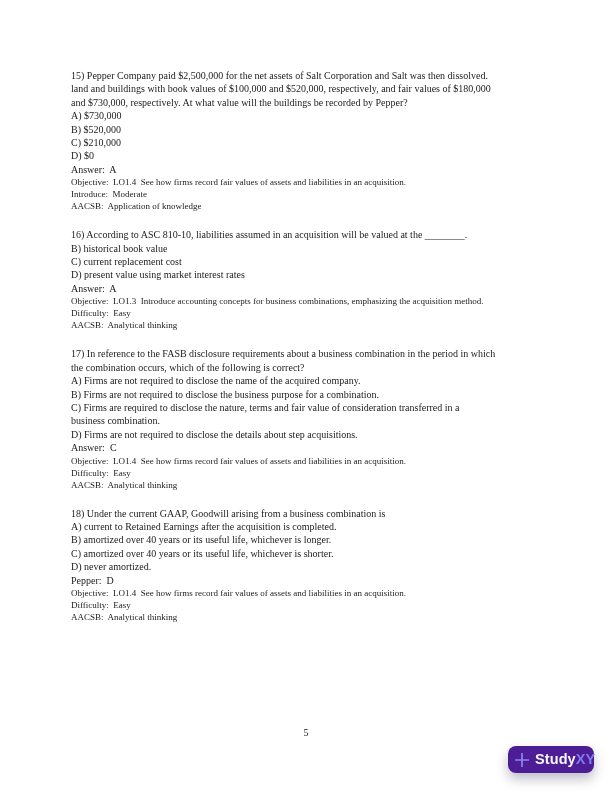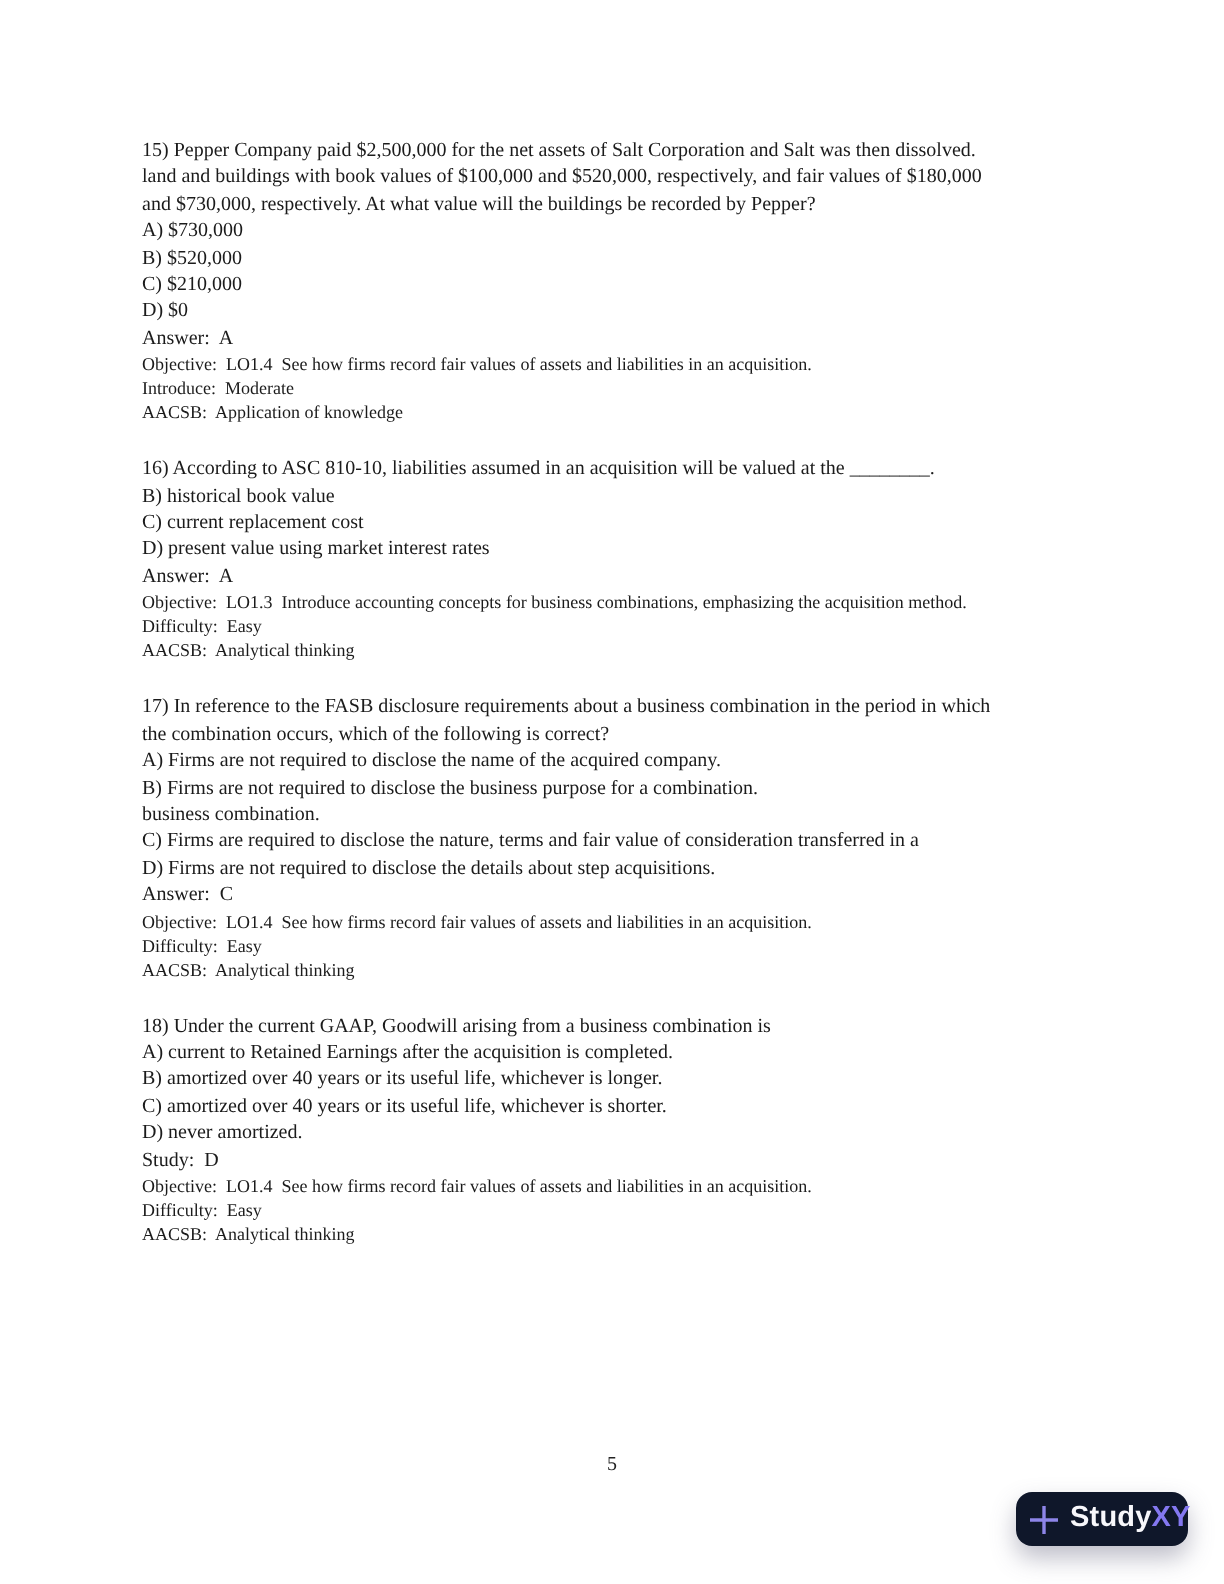--- a/index.html
+++ b/index.html
@@ -104,46 +104,46 @@
       <div class="mline">Objective:  LO1.3  Introduce accounting concepts for business combinations, emphasizing the acquisition method.</div>
       <div class="mline">Difficulty:  Easy</div>
       <div class="mline">AACSB:  Analytical thinking</div>
     </section>
 
     <section class="question">
       <div class="bline">17) In reference to the FASB disclosure requirements about a business combination in the period in which</div>
       <div class="bline">the combination occurs, which of the following is correct?</div>
       <div class="bline">A) Firms are not required to disclose the name of the acquired company.</div>
       <div class="bline">B) Firms are not required to disclose the business purpose for a combination.</div>
+      <div class="bline">C) Firms are required to disclose the nature, terms and fair value of consideration transferred in a</div>
       <div class="bline">business combination.</div>
-      <div class="bline">C) Firms are required to disclose the nature, terms and fair value of consideration transferred in a</div>
       <div class="bline">D) Firms are not required to disclose the details about step acquisitions.</div>
       <div class="bline">Answer:  C</div>
       <div class="mline">Objective:  LO1.4  See how firms record fair values of assets and liabilities in an acquisition.</div>
       <div class="mline">Difficulty:  Easy</div>
       <div class="mline">AACSB:  Analytical thinking</div>
     </section>
 
     <section class="question">
       <div class="bline">18) Under the current GAAP, Goodwill arising from a business combination is</div>
       <div class="bline">A) current to Retained Earnings after the acquisition is completed.</div>
       <div class="bline">B) amortized over 40 years or its useful life, whichever is longer.</div>
       <div class="bline">C) amortized over 40 years or its useful life, whichever is shorter.</div>
       <div class="bline">D) never amortized.</div>
-      <div class="bline">Study:  D</div>
+      <div class="bline">Pepper:  D</div>
       <div class="mline">Objective:  LO1.4  See how firms record fair values of assets and liabilities in an acquisition.</div>
       <div class="mline">Difficulty:  Easy</div>
       <div class="mline">AACSB:  Analytical thinking</div>
     </section>
 
   </div>
 
   <div class="page-number">5</div>
 
-  <div class="brand-badge" style="background: #0f172a;">
+  <div class="brand-badge" style="background: #4c1d95;">
     <span class="brand-plus" style="color: rgb(141, 133, 232);">
       <svg width="16" height="16" viewBox="0 0 16 16" aria-hidden="true">
         <path d="M8 1 V15 M1 8 H15" stroke="currentColor" stroke-width="1.7" fill="none"></path>
       </svg>
     </span>
     <span class="brand-text">
         <span style="color: rgb(247, 247, 251);">Study</span>
         <span style="color: rgb(132, 120, 240);">XY</span>
       </span>
   </div>

